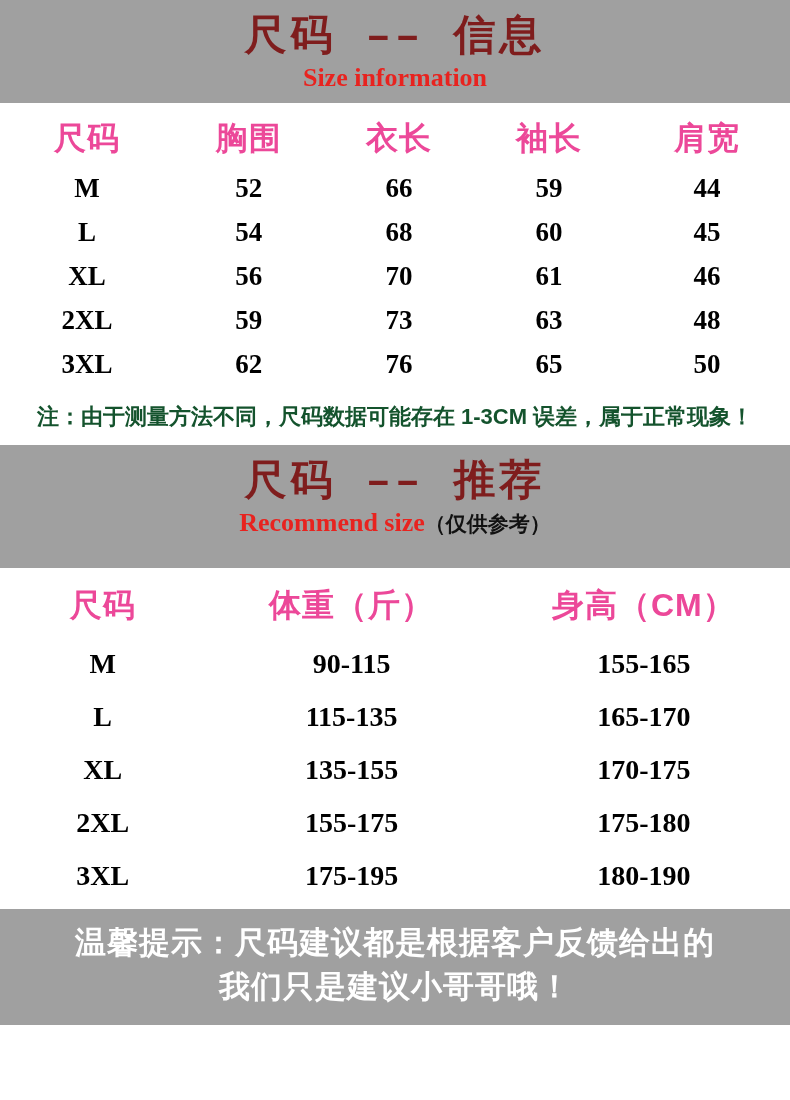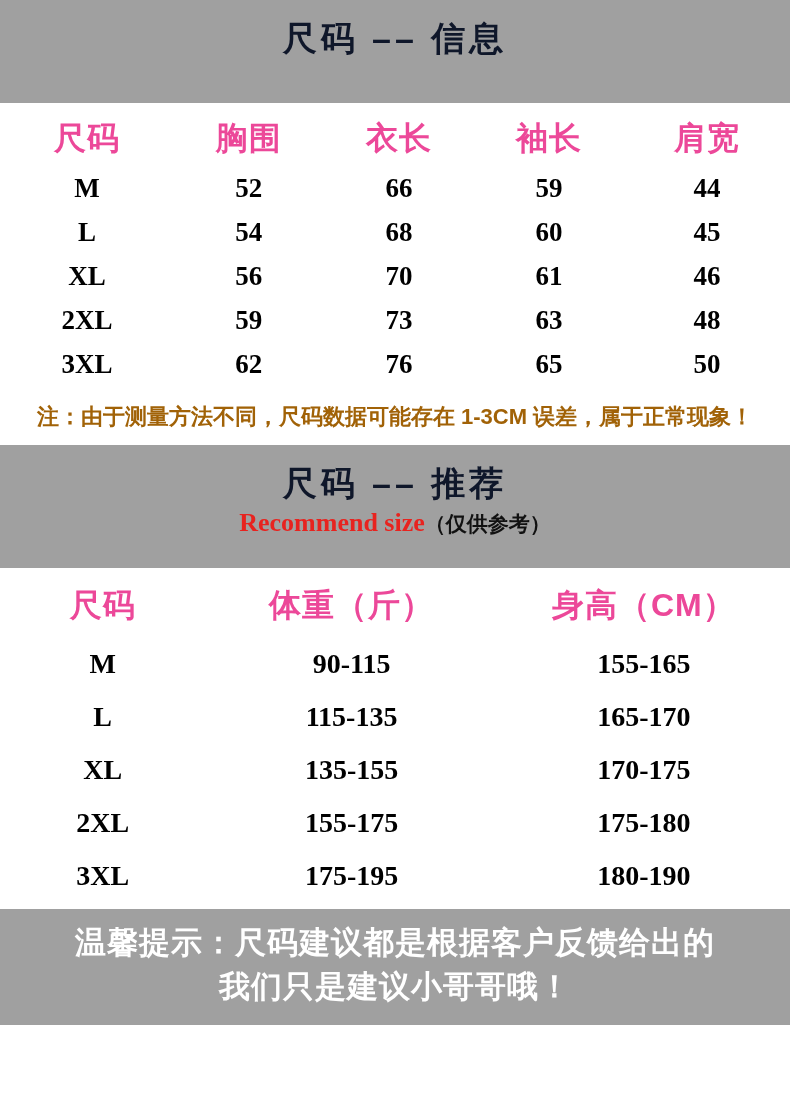--- a/index.html
+++ b/index.html
@@ -29,26 +29,26 @@
   }
   .banner-1 {
     height: 103px;
     padding-top: 14px;
   }
   .banner-2 {
     height: 123px;
     padding-top: 14px;
   }
   .banner-title {
-    color: #0f172a;
-    font-size: 34px;
+    color: #7f1d1d;
+    font-size: 42px;
     font-weight: bold;
     letter-spacing: 4px;
     line-height: 48px;
-    font-family: Liberation Sans, sans-serif;
+    font-family: Liberation Mono, monospace;
   }
   .banner-sub {
     color: #e8231f;
     font-size: 26px;
     font-weight: bold;
     line-height: 32px;
     font-family: "Liberation Serif", "DejaVu Serif", serif;
   }
   .banner-sub .paren {
     color: #111111;
@@ -98,21 +98,21 @@
   
   .t2 col.c0 { width: 26%; }
   .t2 col.c1 { width: 37%; }
   .t2 col.c2 { width: 37%; }
   .t2 thead th { font-size: 32px; padding: 16px 0 10px 0; }
   .t2 tbody td { font-size: 28px; padding: 10px 0 11px 0; }
 
   .note {
     font-size: 22px;
     font-weight: bold;
-    color: #a16207;
+    color: #14532d;
     font-family: "Liberation Sans", "DejaVu Sans", sans-serif;
     text-align: center;
     padding: 16px 8px 14px 8px;
     letter-spacing: 0px;
     line-height: 28px;
   }
 
   
   .footer {
     background: #a0a0a0;
@@ -131,20 +131,21 @@
   }
   .spacer-sm { height: 6px; }
 </style>
 </head>
 <body>
 
 <div class="page">
 
   <div class="banner banner-1">
     <div class="banner-title">尺码 –– 信息</div>
+    <div class="banner-sub">Size information</div>
   </div>
 
   <div class="section-white">
     <table class="sizetable t1">
       <colgroup>
         <col class="c0">
           <col class="c1">
           <col class="c2">
           <col class="c3">
           <col class="c4">

